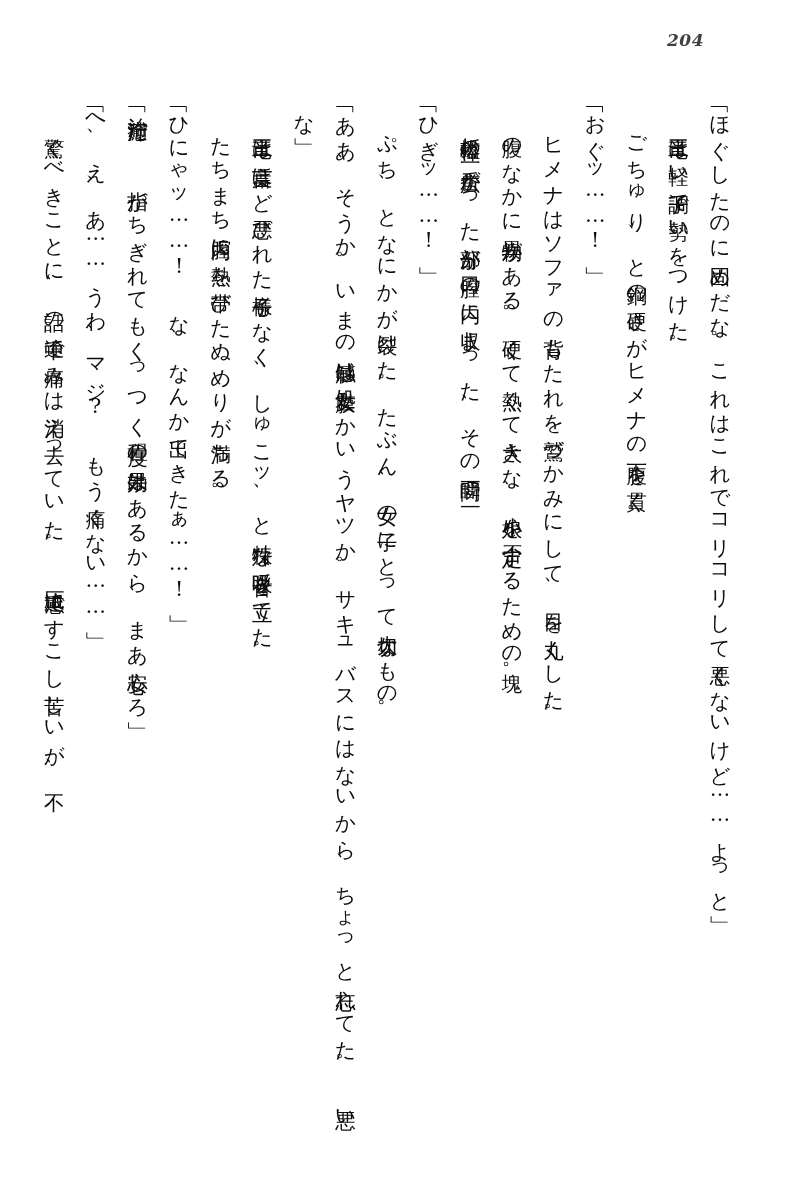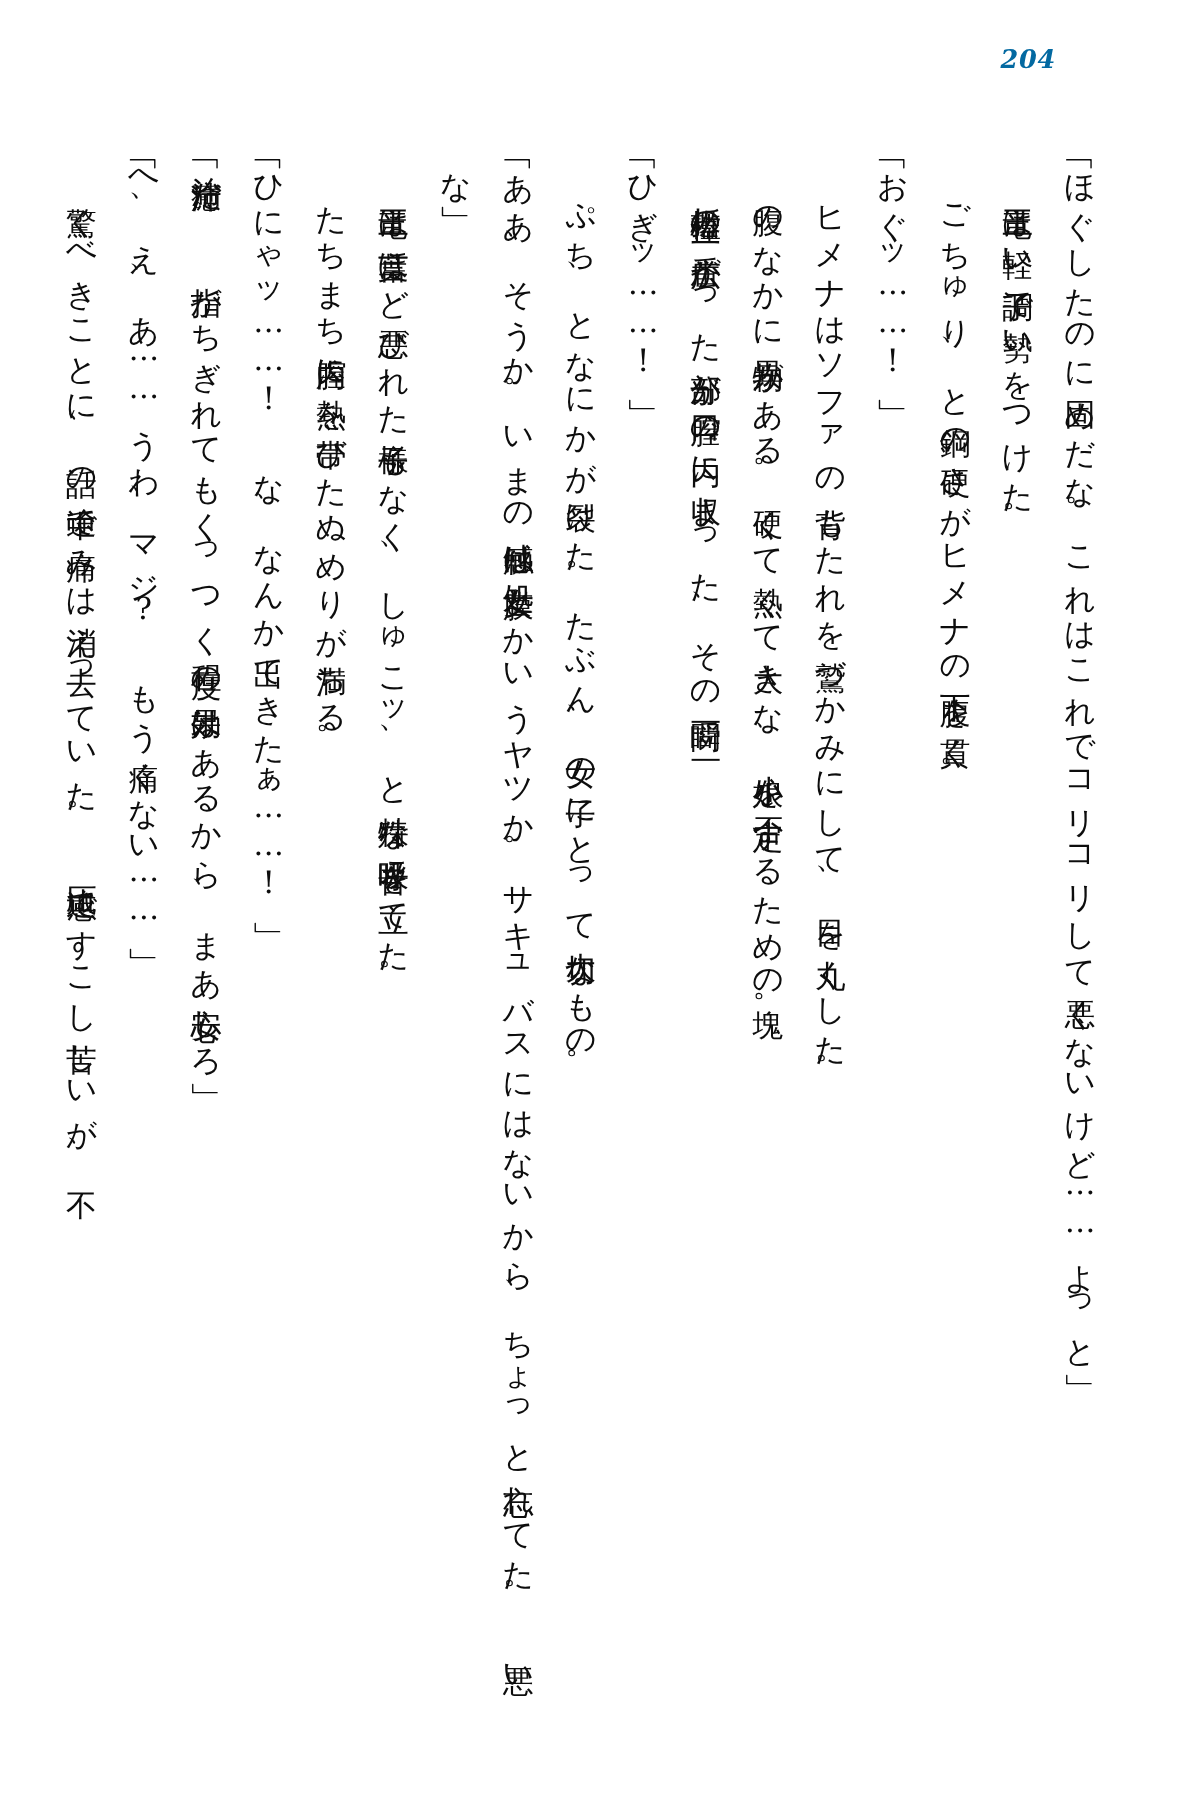--- a/index.html
+++ b/index.html
@@ -23,21 +23,21 @@
   }
   .page-number {
     position: absolute;
     top: 30px;
     right: 96px;
     font-family: "DejaVu Serif", "Liberation Serif", serif;
     font-style: italic;
     font-weight: bold;
     font-size: 17px;
     letter-spacing: 0.5px;
-    color: #0369a1;
+    color: #404040;
   }
   .text-body {
     position: absolute;
     top: 100px;
     right: 60px;
     left: 60px;
     height: 1030px;
     writing-mode: vertical-rl;
     -webkit-writing-mode: vertical-rl;
     text-orientation: upright;

